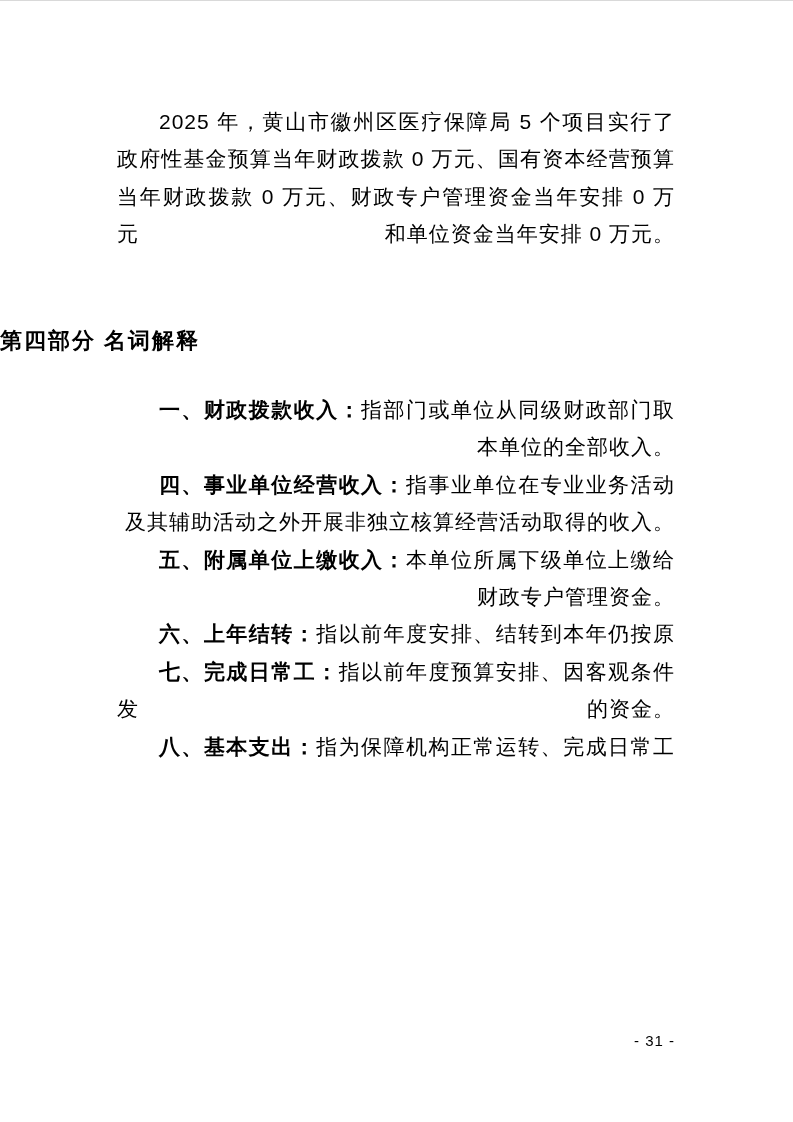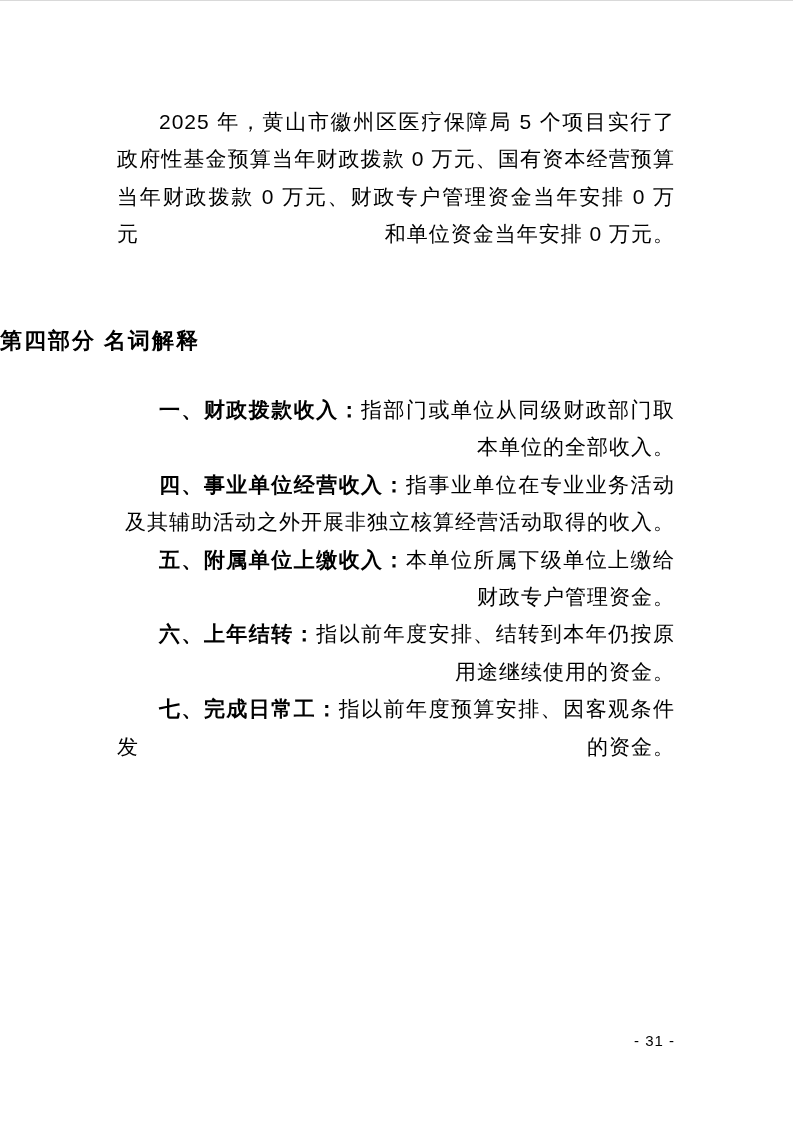--- a/index.html
+++ b/index.html
@@ -90,23 +90,25 @@
       <div>
         <div class="line indent stretch"><span class="lead">四、事业单位经营收入：</span>指事业单位在专业业务活动</div>
         <div class="line">及其辅助活动之外开展非独立核算经营活动取得的收入。</div>
       </div>
       <div>
         <div class="line indent stretch"><span class="lead">五、附属单位上缴收入：</span>本单位所属下级单位上缴给</div>
         <div class="line">财政专户管理资金。</div>
       </div>
       <div>
         <div class="line indent stretch"><span class="lead">六、上年结转：</span>指以前年度安排、结转到本年仍按原</div>
-        <div class="line">用途继续使用的资金。</div>
       </div>
       <div>
         <div class="line indent stretch"><span class="lead">七、完成日常工：</span>指以前年度预算安排、因客观条件发</div>
         <div class="line">的资金。</div>
+      </div>
+      <div>
+        <div class="line indent stretch"><span class="lead">八、基本支出：</span>指为保障机构正常运转、完成日常工</div>
       </div>
     </div>
 
   <div class="pagenum">- 31 -</div>
 
 </div>
 
 </body></html>

